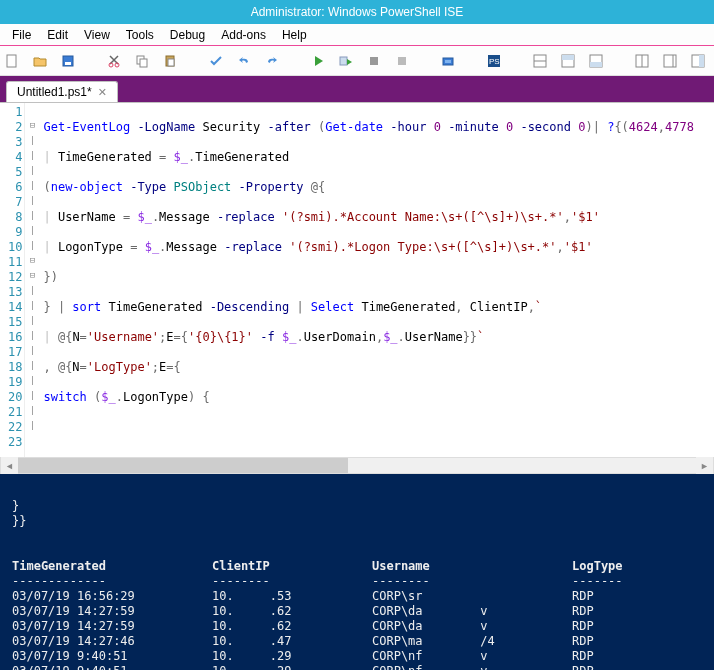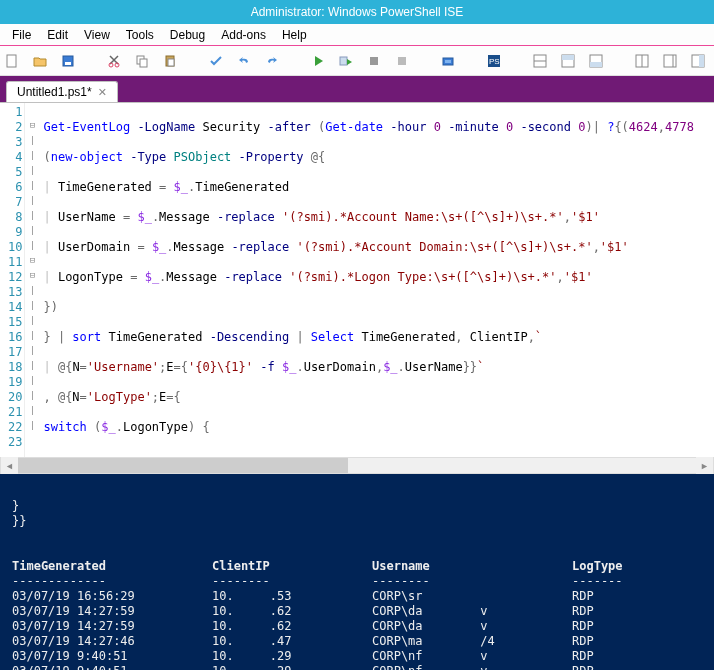--- a/index.html
+++ b/index.html
@@ -241,24 +241,23 @@
       <div>|</div>
       <div>|</div>
       <div>|</div>
       <div>|</div>
     <div>|</div>
       <div>|</div>
       <div></div>
   </div>
   <div class="code">
 <div><span class="c-cmd">Get-EventLog</span> <span class="c-param">-LogName</span> <span>Security</span> <span class="c-param">-after</span> <span class="c-op">(</span><span class="c-cmd">Get-date</span> <span class="c-param">-hour</span> <span class="c-num">0</span> <span class="c-param">-minute</span> <span class="c-num">0</span> <span class="c-param">-second</span> <span class="c-num">0</span><span class="c-op">)</span><span class="c-op">| </span><span class="c-cmd">?</span><span class="c-op">{(</span><span class="c-num">4624</span><span class="c-op">,</span><span class="c-num">4778</span></div>
+<div><span class="c-vert">|</span> <span>TimeGenerated</span> <span class="c-op">=</span> <span class="c-var">$_</span><span class="c-op">.</span><span>TimeGenerated</span></div>
 <div><span class="c-op">(</span><span class="c-cmd">new-object</span> <span class="c-param">-Type</span> <span class="c-type">PSObject</span> <span class="c-param">-Property</span> <span class="c-op">@{</span></div>
-<div><span class="c-vert">|</span> <span>TimeGenerated</span> <span class="c-op">=</span> <span class="c-var">$_</span><span class="c-op">.</span><span>TimeGenerated</span></div>
 <div><span class="c-vert">|</span> <span>UserName</span> <span class="c-op">=</span> <span class="c-var">$_</span><span class="c-op">.</span><span>Message</span> <span class="c-param">-replace</span> <span class="c-str">'(?smi).*Account Name:\s+([^\s]+)\s+.*'</span><span class="c-op">,</span><span class="c-str">'$1'</span></div>
-<div><span class="c-vert">|</span> <span>UserDomain</span> <span class="c-op">=</span> <span class="c-var">$_</span><span class="c-op">.</span><span>Message</span> <span class="c-param">-replace</span> <span class="c-str">'(?smi).*Account Domain:\s+([^\s]+)\s+.*'</span><span class="c-op">,</span><span class="c-str">'$1'</span></div>
 <div><span class="c-vert">|</span> <span>LogonType</span> <span class="c-op">=</span> <span class="c-var">$_</span><span class="c-op">.</span><span>Message</span> <span class="c-param">-replace</span> <span class="c-str">'(?smi).*Logon Type:\s+([^\s]+)\s+.*'</span><span class="c-op">,</span><span class="c-str">'$1'</span></div>
 <div><span class="c-op">})</span></div>
 <div><span class="c-op">} | </span><span class="c-cmd">sort</span> <span>TimeGenerated</span> <span class="c-param">-Descending</span> <span class="c-op">|</span> <span class="c-cmd">Select</span> <span>TimeGenerated</span><span class="c-op">,</span> <span>ClientIP</span><span class="c-op">,</span><span class="c-str">`</span></div>
 <div><span class="c-vert">|</span> <span class="c-op">@{</span><span>N</span><span class="c-op">=</span><span class="c-str">'Username'</span><span class="c-op">;</span><span>E</span><span class="c-op">={</span><span class="c-str">'{0}\{1}'</span> <span class="c-param">-f</span> <span class="c-var">$_</span><span class="c-op">.</span><span>UserDomain</span><span class="c-op">,</span><span class="c-var">$_</span><span class="c-op">.</span><span>UserName</span><span class="c-op">}}</span><span class="c-str">`</span></div>
 <div><span class="c-op">, @{</span><span>N</span><span class="c-op">=</span><span class="c-str">'LogType'</span><span class="c-op">;</span><span>E</span><span class="c-op">={</span></div>
 <div><span class="c-cmd">switch</span> <span class="c-op">(</span><span class="c-var">$_</span><span class="c-op">.</span><span>LogonType</span><span class="c-op">) {</span></div>
 
 
 
 

